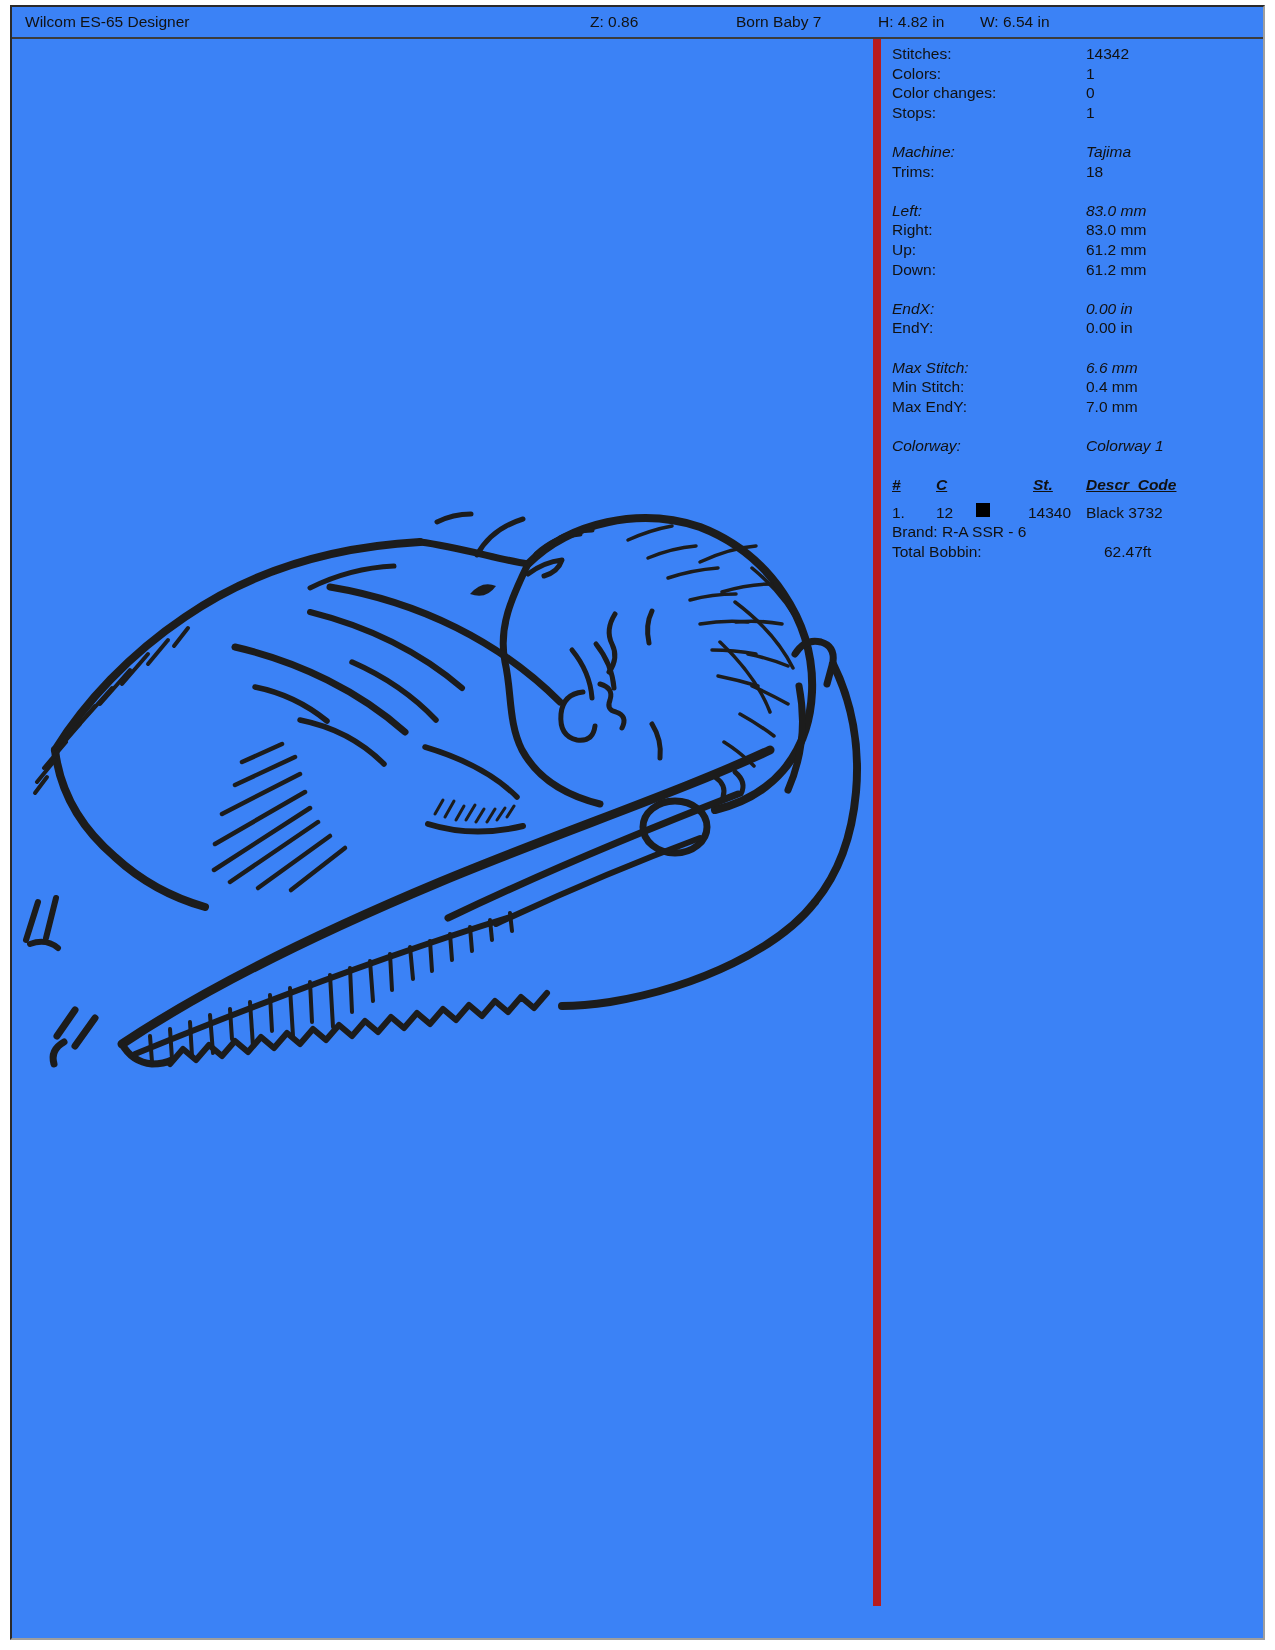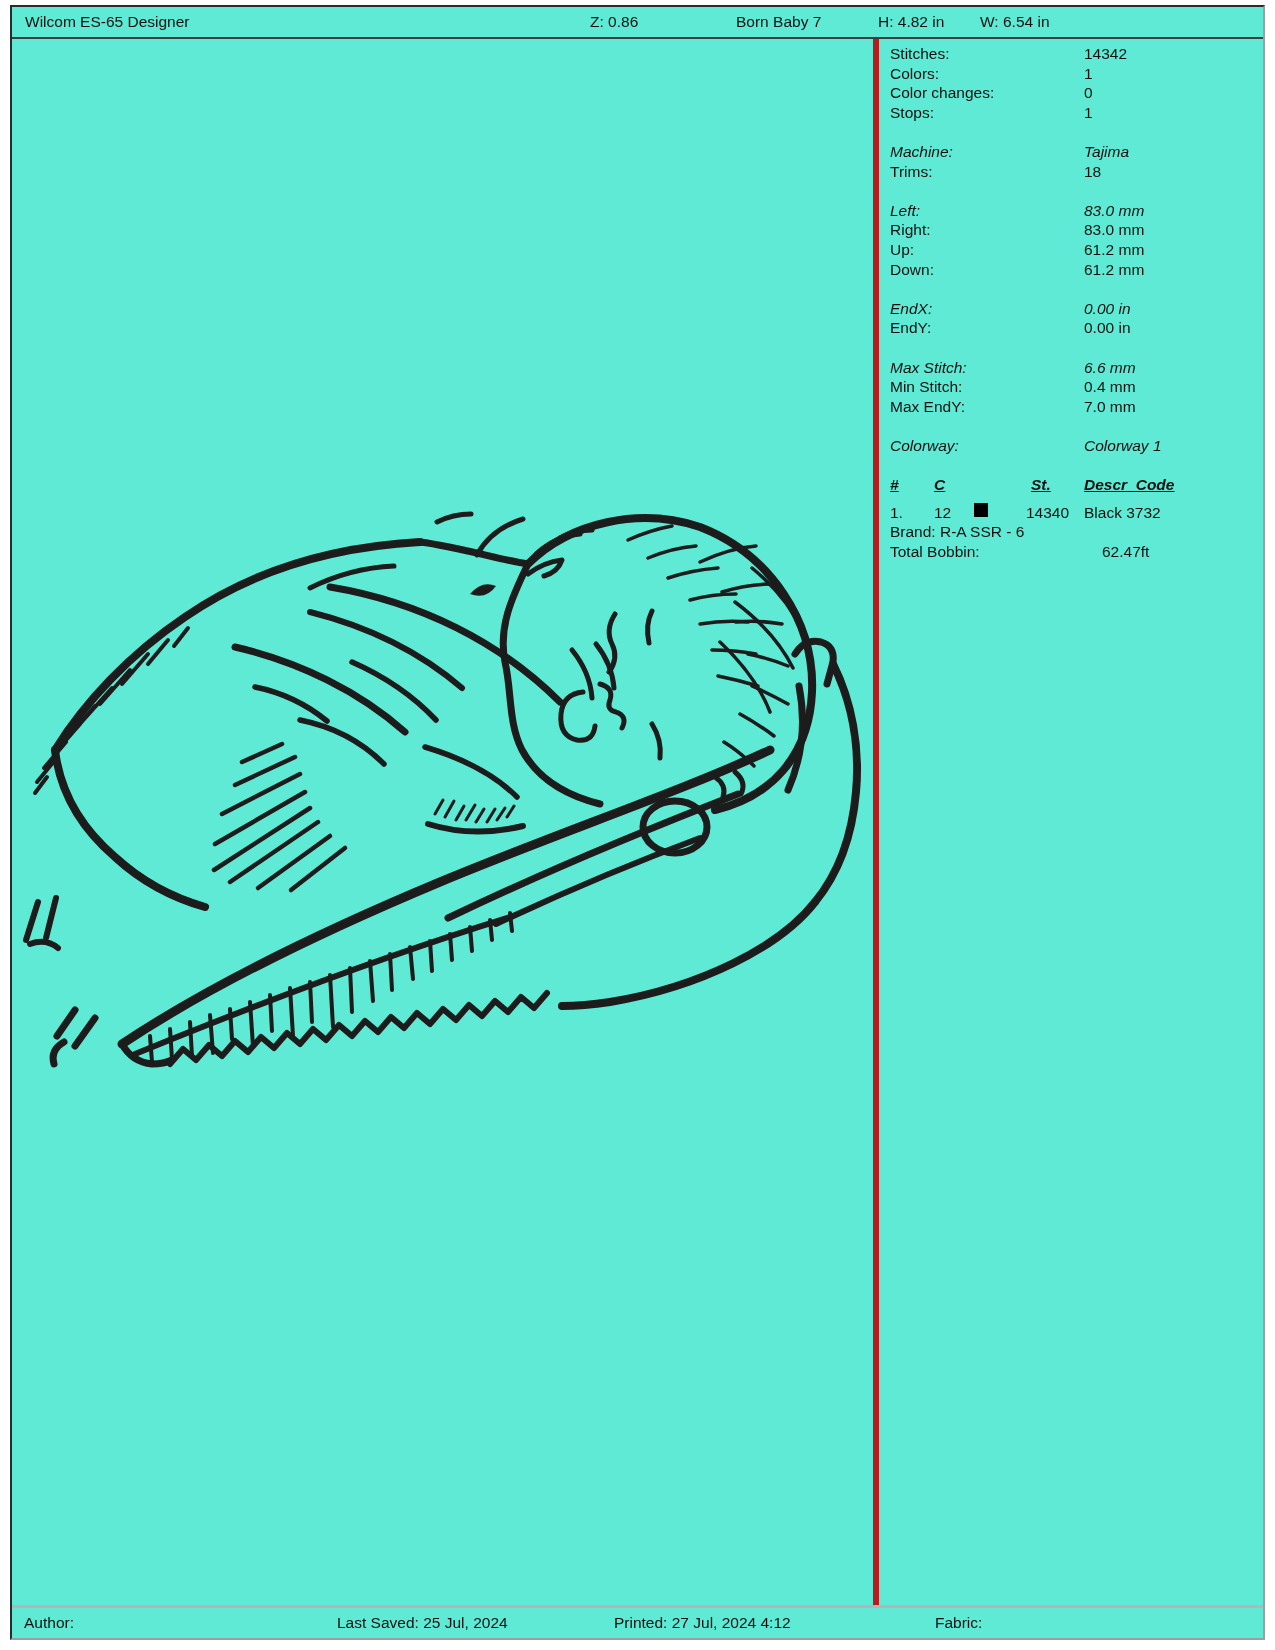--- a/index.html
+++ b/index.html
@@ -1,33 +1,33 @@
 <!DOCTYPE html>
 <html><head>
 <meta charset="utf-8">
 <style>
   html,body{margin:0;padding:0;background:#ffffff;}
   .page{position:relative;width:1275px;height:1650px;background:#fff;
         font-family:"Liberation Sans", sans-serif;color:#111;}
   .sheet{position:absolute;left:10px;top:5px;width:1251px;height:1631px;
-         border:2px solid;border-color:#2a2a2a #9e9e9e #9e9e9e #2a2a2a;background:#5eead4;}
+         border:2px solid;border-color:#2a2a2a #9e9e9e #9e9e9e #2a2a2a;background:#3b82f6;}
   .hdr{position:absolute;top:0;left:0;right:0;height:30px;line-height:30px;
        border-bottom:2px solid #3c3c3c;font-size:15.5px;white-space:nowrap;}
   .hdr span{position:absolute;top:0;}
   .h-title{left:13px;}
   .h-zoom{left:578px;}
   .h-name{left:676px;margin-left:48px;}
   .h-h{left:866px;}
   .h-w{left:968px;}
   .content{position:absolute;top:32px;left:0;right:0;bottom:32px;}
   .design-area{position:absolute;left:0;top:0;width:861px;bottom:0;overflow:hidden;}
   .design-area svg{display:block;width:861px;height:1571px;}
   .art{fill:none;stroke:#1c1c1c;stroke-linecap:round;stroke-linejoin:round;}
   .info-panel{position:absolute;left:861px;right:0;top:0;bottom:0;
-              border-left:6px solid #b91c1c;padding:5px 0 0 11px;
+              border-left:8px solid #b91c1c;padding:5px 0 0 11px;
               font-size:15.5px;line-height:19.6px;}
   .prow{position:relative;height:19.6px;white-space:nowrap;}
   .pvalue{position:absolute;left:194px;top:0;}
   .gap{margin-top:19.6px;font-style:italic;}
   .gap-sm{margin-top:8px;}
   .trow{position:relative;height:19.6px;white-space:nowrap;}
   .trow span{position:absolute;top:0;}
   .th{font-weight:bold;text-decoration:underline;}
   .c0{left:0;} .c1{left:44px;} .c2{left:136px;} .c3{left:194px;} .c3b{left:212px;}
   .cst{left:141px;}
@@ -232,21 +232,15 @@
           <span class="c3">Black 3732</span>
         </div>
         <div class="prow"><span>Brand: R-A SSR - 6</span></div>
         <div class="trow">
           <span class="c0">Total Bobbin:</span>
           <span class="c3b">62.47ft</span>
         </div>
       </div>
     </div>
 
-    <div class="ftr">
-      <span class="f-author">Author:</span>
-      <span class="f-saved">Last Saved: 25 Jul, 2024</span>
-      <span class="f-printed">Printed: 27 Jul, 2024  4:12</span>
-      <span class="f-fabric">Fabric:</span>
-    </div>
 
   </div>
 </div>
 
 </body></html>

